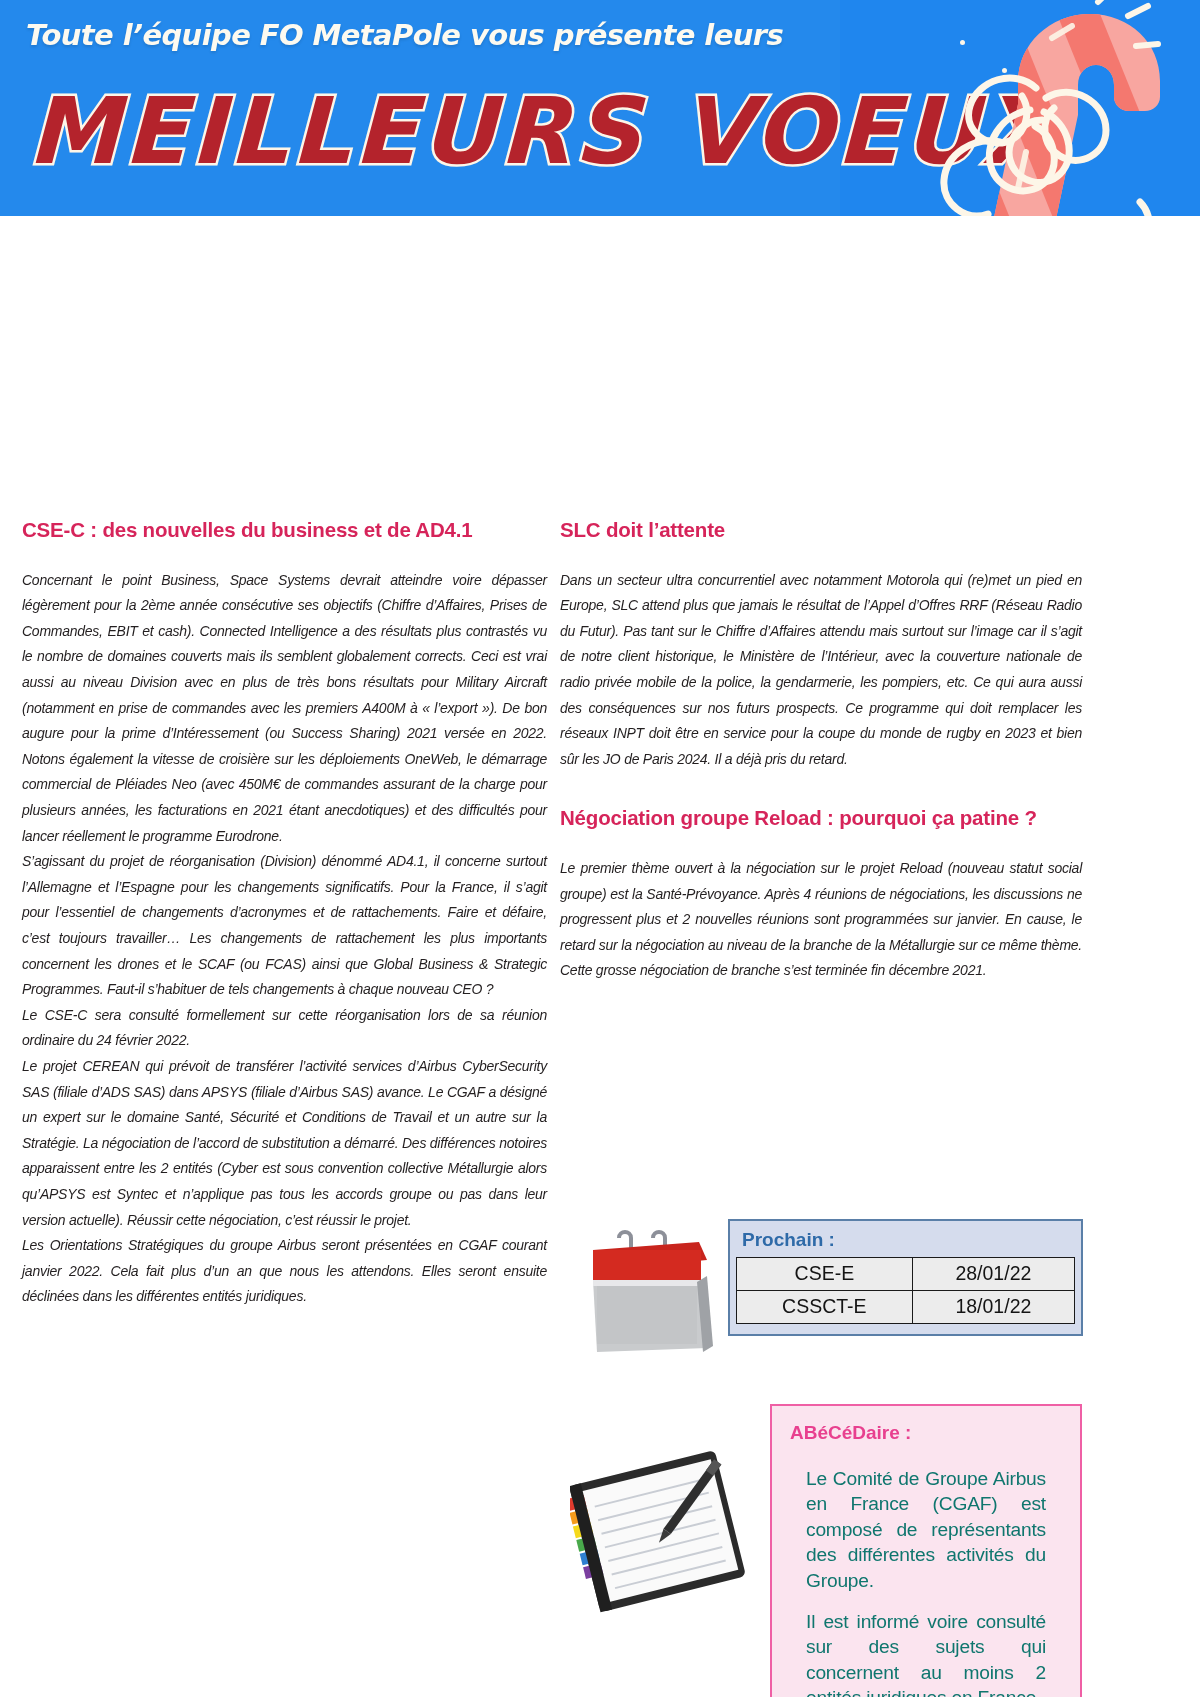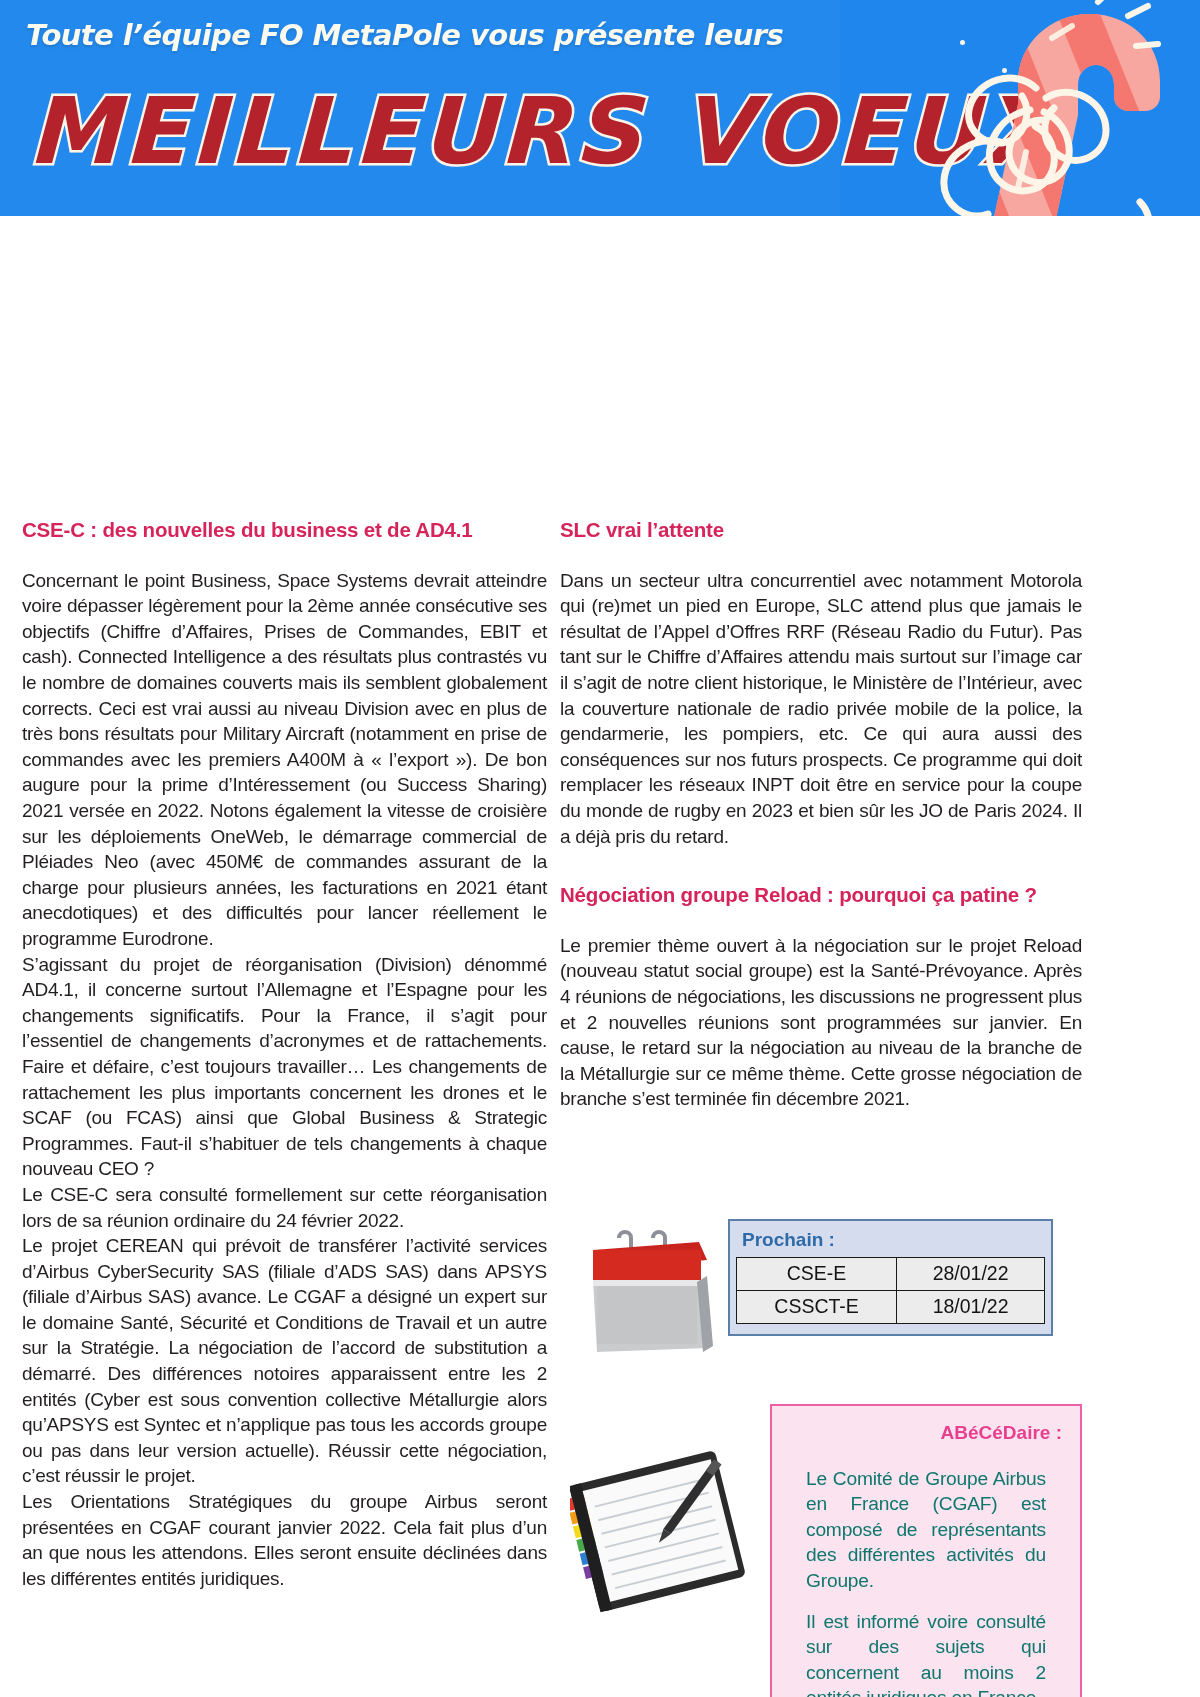--- a/index.html
+++ b/index.html
@@ -111,36 +111,37 @@
     color: #d6245a;
     font-size: 20.5px;
     font-weight: bold;
     line-height: 1.35;
     letter-spacing: -0.2px;
   }
   h2.section-title.tight { margin-bottom: 26px; }
 
   p.body-text {
     margin: 0;
-    font-size: 19px;
+    font-size: 14px;
     line-height: 25.6px;
     color: #231f20;
     text-align: justify;
     letter-spacing: -0.25px;
     -webkit-hyphens: manual;
     hyphens: manual;
+    font-style: italic;
   }
   p.body-text + p.body-text { margin-top: 0; }
 
   
   .prochain-wrap {
     position: absolute;
     left: 168px;
     top: 703px;
-    width: 325px;
+    width: 355px;
     background: #d5dced;
     border: 2px solid #5a7fa8;
     padding: 6px 6px 10px 6px;
   }
   .prochain-title {
     color: #2e6aa8;
     font-weight: bold;
     font-size: 19px;
     padding: 2px 0 6px 6px;
   }
@@ -175,21 +176,20 @@
     width: 312px;
     background: #fbe4ef;
     border: 2px solid #ef5fa5;
     padding: 16px 18px 18px 18px;
   }
   .abc-title {
     color: #e8408f;
     font-weight: bold;
     font-size: 19px;
     margin: 0 0 22px 0;
-    text-align: right;
   }
   .abc-box p {
     margin: 16px;
     font-size: 19.2px;
     line-height: 25.4px;
     color: #0f766e;
     text-align: justify;
     letter-spacing: -0.2px;
   }
 
@@ -264,21 +264,21 @@
     <h2 class="section-title">CSE-C : des nouvelles du business et de AD4.1</h2>
     <p class="body-text">Concernant le point Business, Space Systems devrait atteindre voire dépasser légèrement pour la 2ème année consécutive ses objectifs (Chiffre d’Affaires, Prises de Commandes, EBIT et cash). Connected Intelligence a des résultats plus contrastés vu le nombre de domaines couverts mais ils semblent globalement corrects. Ceci est vrai aussi au niveau Division avec en plus de très bons résultats pour Military Aircraft (notamment en prise de commandes avec les premiers A400M à « l’export »). De bon augure pour la prime d’Intéressement (ou Success Sharing) 2021 versée en 2022. Notons également la vitesse de croisière sur les déploiements OneWeb, le démarrage commercial de Pléiades Neo (avec 450M€ de commandes assurant de la charge pour plusieurs années, les facturations en 2021 étant anecdotiques) et des difficultés pour lancer réellement le programme Eurodrone.</p>
     <p class="body-text">S’agissant du projet de réorganisation (Division) dénommé AD4.1, il concerne surtout l’Allemagne et l’Espagne pour les changements significatifs. Pour la France, il s’agit pour l’essentiel de changements d’acronymes et de rattachements. Faire et défaire, c’est toujours travailler… Les changements de rattachement les plus importants concernent les drones et le SCAF (ou FCAS) ainsi que Global Business &amp; Strategic Programmes. Faut-il s’habituer de tels changements à chaque nouveau CEO ?</p>
     <p class="body-text">Le CSE-C sera consulté formellement sur cette réorganisation lors de sa réunion ordinaire du 24 février 2022.</p>
 
     <p class="body-text">Le projet CEREAN qui prévoit de transférer l’activité services d’Airbus CyberSecurity SAS (filiale d’ADS SAS) dans APSYS (filiale d’Airbus SAS) avance. Le CGAF a désigné un expert sur le domaine Santé, Sécurité et Conditions de Travail et un autre sur la Stratégie. La négociation de l’accord de substitution a démarré. Des différences notoires apparaissent entre les 2 entités (Cyber est sous convention collective Métallurgie alors qu’APSYS est Syntec et n’applique pas tous les accords groupe ou pas dans leur version actuelle). Réussir cette négociation, c’est réussir le projet.</p>
     <p class="body-text">Les Orientations Stratégiques du groupe Airbus seront présentées en CGAF courant janvier 2022. Cela fait plus d’un an que nous les attendons. Elles seront ensuite déclinées dans les différentes entités juridiques.</p>
   </div>
 
   <div class="col-right">
-    <h2 class="section-title">SLC vrai l’attente</h2>
+    <h2 class="section-title">SLC doit l’attente</h2>
     <p class="body-text">Dans un secteur ultra concurrentiel avec notamment Motorola qui (re)met un pied en Europe, SLC attend plus que jamais le résultat de l’Appel d’Offres RRF (Réseau Radio du Futur). Pas tant sur le Chiffre d’Affaires attendu mais surtout sur l’image car il s’agit de notre client historique, le Ministère de l’Intérieur, avec la couverture nationale de radio privée mobile de la police, la gendarmerie, les pompiers, etc. Ce qui aura aussi des conséquences sur nos futurs prospects. Ce programme qui doit remplacer les réseaux INPT doit être en service pour la coupe du monde de rugby en 2023 et bien sûr les JO de Paris 2024. Il a déjà pris du retard.</p>
 
     <h2 class="section-title" style="margin-top:32px;">Négociation groupe Reload : pourquoi ça patine ?</h2>
     <p class="body-text">Le premier thème ouvert à la négociation sur le projet Reload (nouveau statut social groupe) est la Santé-Prévoyance. Après 4 réunions de négociations, les discussions ne progressent plus et 2 nouvelles réunions sont programmées sur janvier. En cause, le retard sur la négociation au niveau de la branche de la Métallurgie sur ce même thème. Cette grosse négociation de branche s’est terminée fin décembre 2021.</p>
 
     <div class="calendar-icon">
       <svg viewBox="0 0 145 140" width="145" height="140">
         <g stroke="#8d9099" stroke-width="4" fill="none">
           <path d="M44 22c0-8 12-8 12 0v14"></path>
           <path d="M78 22c0-8 12-8 12 0v14"></path>

